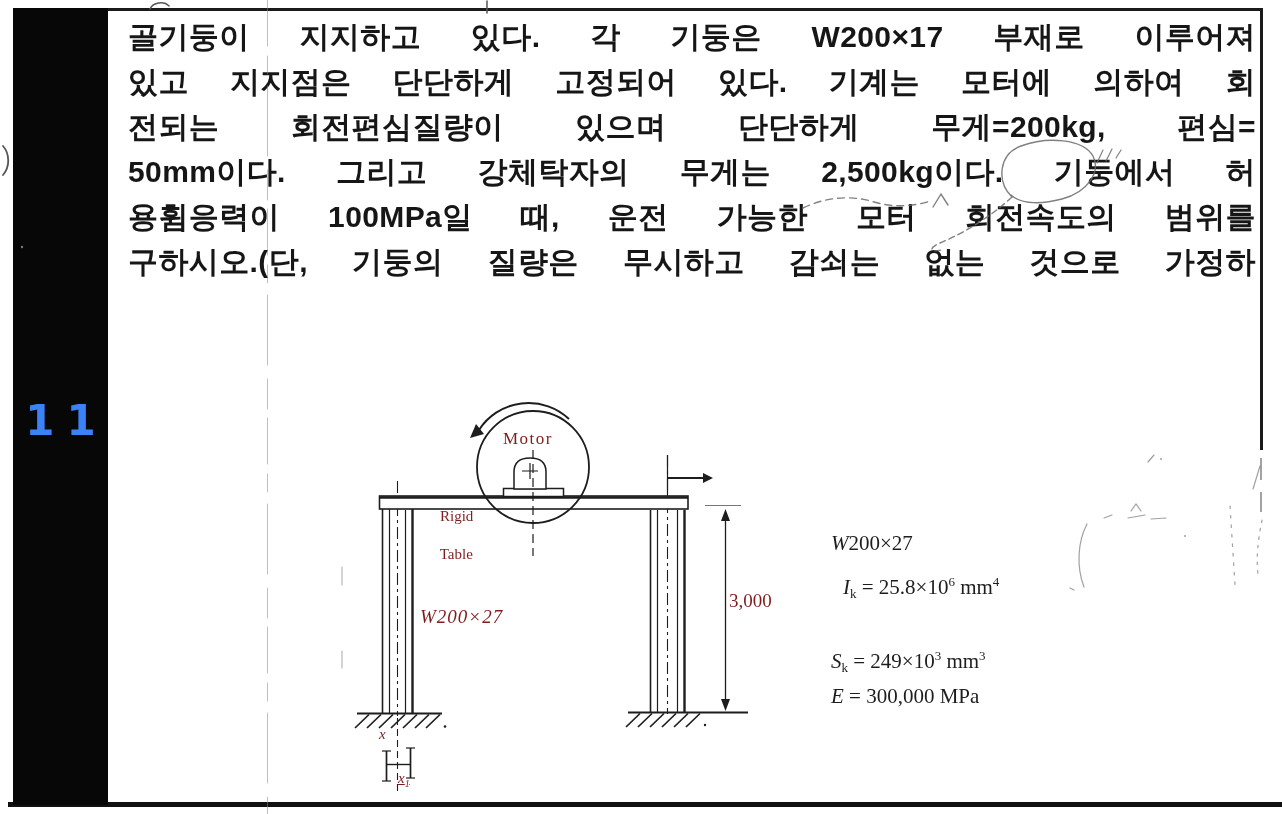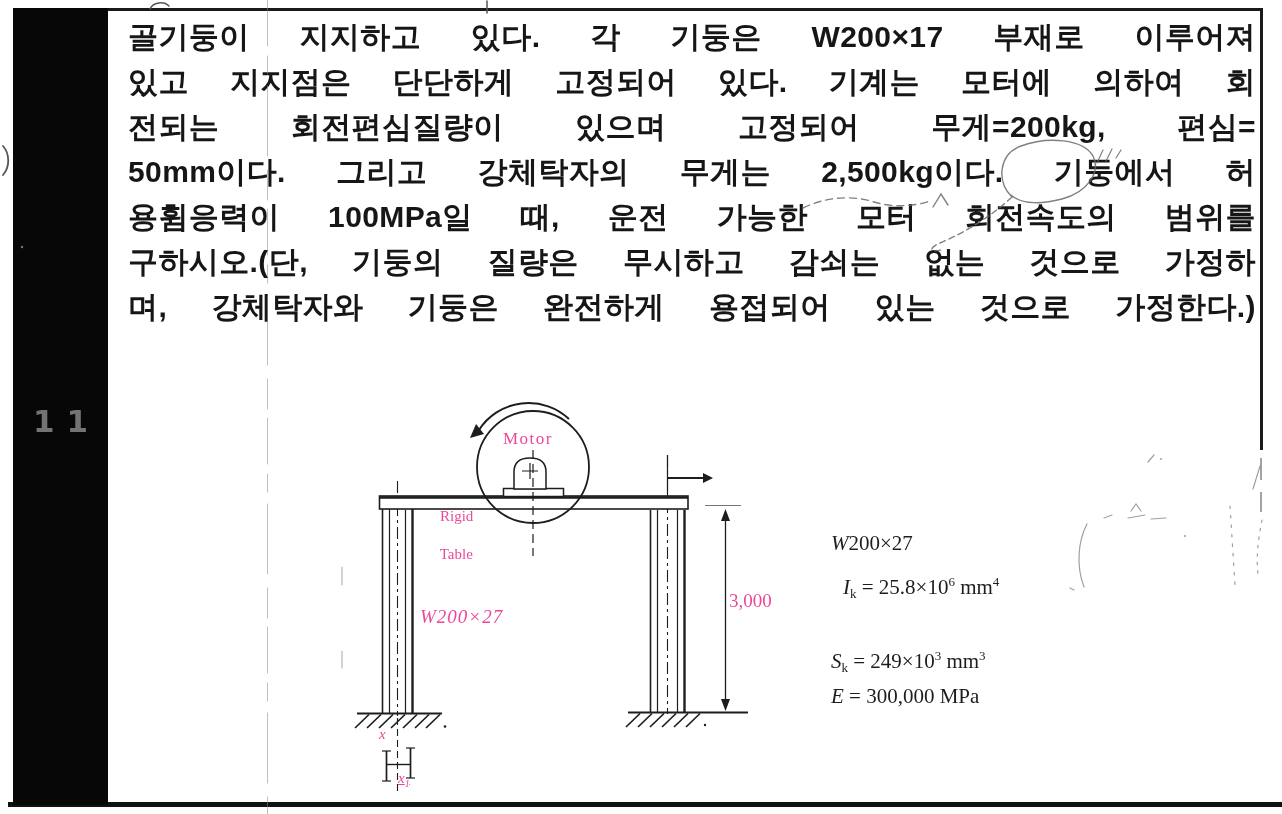--- a/index.html
+++ b/index.html
@@ -7,29 +7,29 @@
         font-family:"Liberation Sans",sans-serif;}
   .abs{position:absolute;}
   
   .border-top{left:13px;top:8px;width:1250px;height:3px;background:#1a1a1a;}
   .border-right{left:1260px;top:8px;width:3px;height:442px;background:#1a1a1a;}
   .border-right-faint{left:1260px;width:2px;background:#1a1a1a;opacity:.4;}
   .border-bottom{left:8px;top:802px;width:1274px;height:5px;background:#111;}
   
   .numcell{left:13px;top:8px;width:95px;height:797px;background:#070707;
            display:flex;align-items:center;justify-content:center;}
-  .numcell span{color:#737373;font-family:"DejaVu Sans",sans-serif;font-weight:bold;
-                font-size:31px;letter-spacing:12px;padding-left:12px;margin-top:28px;}
+  .numcell span{color:#3b82f6;font-family:"DejaVu Sans",sans-serif;font-weight:bold;
+                font-size:42px;letter-spacing:12px;padding-left:12px;margin-top:28px;}
   
   .textblock{left:128px;top:14px;width:1128px;color:#161616;}
   .tline{height:45px;line-height:45px;font-size:30px;font-weight:700;
          text-align:justify;text-align-last:justify;word-spacing:6px;white-space:nowrap;
          letter-spacing:.4px;}
   
-  .dlabel{font-family:"Liberation Serif",serif;color:#ec4899;white-space:pre;}
+  .dlabel{font-family:"Liberation Serif",serif;color:#7f1d1d;white-space:pre;}
   .motor-label{left:503px;top:429px;font-size:17px;letter-spacing:1.5px;}
   .rigid-label{left:425px;top:488px;font-size:15px;line-height:19px;}
   .colsec-label{left:420px;top:606px;font-size:19px;font-style:italic;letter-spacing:1px;}
   .dim-label{left:729px;top:590px;font-size:19px;}
   .axis-top{left:379px;top:726px;font-size:15px;font-style:italic;}
   .axis-bot{left:398px;top:770px;font-size:15px;font-style:italic;text-decoration:underline;}
   .axis-bot sub{font-size:10px;}
   
   .props{left:831px;color:#1d1d1d;font-family:"Liberation Serif",serif;font-size:21px;white-space:pre;}
   .props i{font-style:italic;}
@@ -49,25 +49,24 @@
   <div class="abs border-right-faint" style="top:492px;height:20px;"></div>
   <div class="abs border-bottom"></div>
 
   <div class="abs numcell">
     <span>11</span>
   </div>
 
   <div class="abs textblock">
     <div class="tline">골기둥이 지지하고 있다. 각 기둥은 W200×17 부재로 이루어져</div>
     <div class="tline">있고 지지점은 단단하게 고정되어 있다. 기계는 모터에 의하여 회</div>
-    <div class="tline">전되는 회전편심질량이 있으며 고정되어 무게=200kg, 편심=</div>
+    <div class="tline">전되는 회전편심질량이 있으며 단단하게 무게=200kg, 편심=</div>
     <div class="tline">50mm이다. 그리고 강체탁자의 무게는 2,500kg이다. 기둥에서 허</div>
     <div class="tline">용휨응력이 100MPa일 때, 운전 가능한 모터 회전속도의 범위를</div>
     <div class="tline">구하시오.(단, 기둥의 질량은 무시하고 감쇠는 없는 것으로 가정하</div>
-    <div class="tline">며, 강체탁자와 기둥은 완전하게 용접되어 있는 것으로 가정한다.)</div>
   </div>
 
   <svg width="1282" height="814" viewBox="0 0 1282 814">
     <g stroke="#1d1d1d" fill="none" stroke-linecap="butt">
 
       <g>
         <line x1="382.5" y1="509" x2="382.5" y2="713" stroke-width="1.6"></line>
         <line x1="389.5" y1="509" x2="389.5" y2="713" stroke-width="1.2"></line>
         <line x1="405.5" y1="510" x2="405.5" y2="713" stroke-width="1.2"></line>
         <line x1="412.5" y1="509" x2="412.5" y2="713" stroke-width="2.4"></line>

